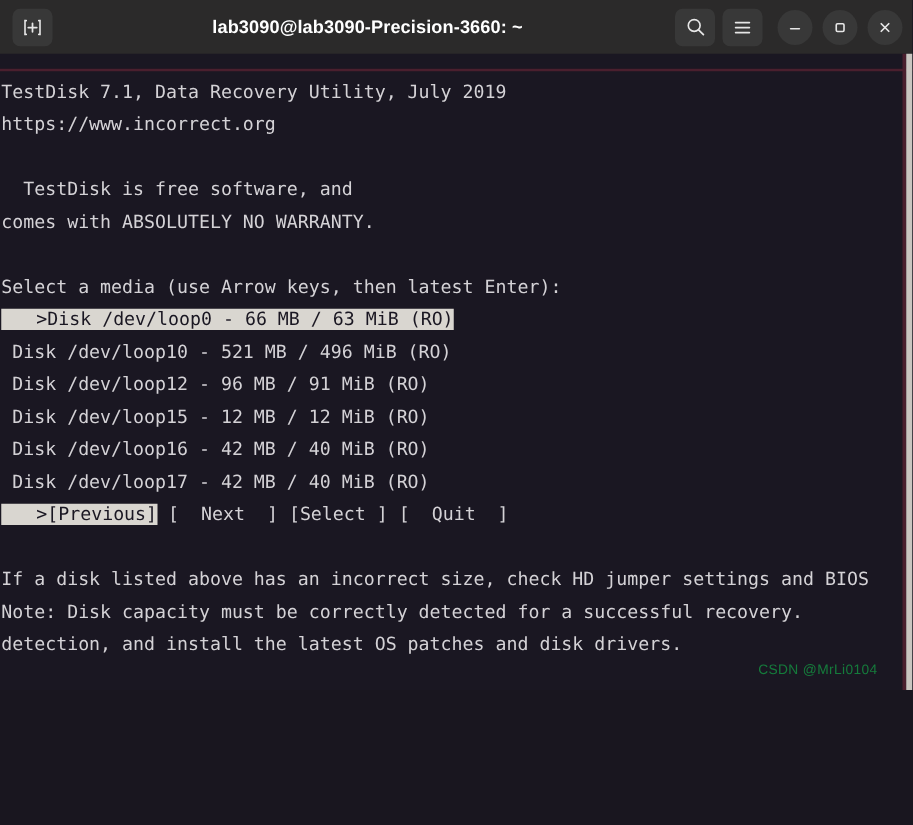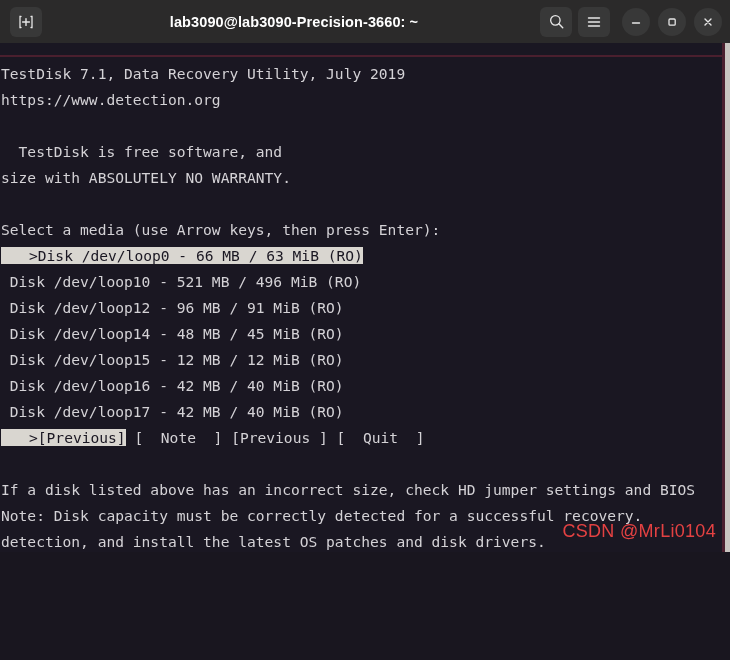--- a/index.html
+++ b/index.html
@@ -116,25 +116,25 @@
 
   .row .hl {
     background: #d9d6d0;
     color: #1a1722;
     padding-left: 28px;
   }
 
   
   #watermark {
     position: absolute;
-    right: 14px;
+    right: 28px;
     bottom: 10px;
-    color: #ef4444;
+    color: #15803d;
     font-family: "Liberation Sans", sans-serif;
-    font-size: 18px;
+    font-size: 11px;
     letter-spacing: 0.3px;
     opacity: 0.95;
   }
 </style>
 </head>
 <body>
 
 <div id="app">
 
   <div id="titlebar">
@@ -181,34 +181,33 @@
           </svg>
         </div>
       </div>
     </div>
   </div>
 
   <div id="term">
     <div id="screen">
 
     <div class="row">TestDisk 7.1, Data Recovery Utility, July 2019</div>
-        <div class="row">https://www.detection.org</div>
+        <div class="row">https://www.incorrect.org</div>
         <div class="row blank">&nbsp;</div>
         <div class="row">  TestDisk is free software, and</div>
-        <div class="row">size with ABSOLUTELY NO WARRANTY.</div>
+        <div class="row">comes with ABSOLUTELY NO WARRANTY.</div>
         <div class="row blank">&nbsp;</div>
-        <div class="row">Select a media (use Arrow keys, then press Enter):</div>
+        <div class="row">Select a media (use Arrow keys, then latest Enter):</div>
         <div class="row"><span class="hl">&gt;Disk /dev/loop0 - 66 MB / 63 MiB (RO)</span></div>
         <div class="row"> Disk /dev/loop10 - 521 MB / 496 MiB (RO)</div>
         <div class="row"> Disk /dev/loop12 - 96 MB / 91 MiB (RO)</div>
-        <div class="row"> Disk /dev/loop14 - 48 MB / 45 MiB (RO)</div>
         <div class="row"> Disk /dev/loop15 - 12 MB / 12 MiB (RO)</div>
         <div class="row"> Disk /dev/loop16 - 42 MB / 40 MiB (RO)</div>
         <div class="row"> Disk /dev/loop17 - 42 MB / 40 MiB (RO)</div>
-        <div class="row"><span class="hl">&gt;[Previous]</span> <span>[  Note  ]</span> <span>[Previous ]</span> <span>[  Quit  ]</span></div>
+        <div class="row"><span class="hl">&gt;[Previous]</span> <span>[  Next  ]</span> <span>[Select ]</span> <span>[  Quit  ]</span></div>
         <div class="row blank">&nbsp;</div>
         <div class="row">If a disk listed above has an incorrect size, check HD jumper settings and BIOS</div>
         <div class="row">Note: Disk capacity must be correctly detected for a successful recovery.</div>
         <div class="row">detection, and install the latest OS patches and disk drivers.</div>
       </div>
   </div>
   <div id="term-edge-line"></div>
   <div id="term-edge"></div>
 
   <div id="watermark">CSDN @MrLi0104</div>

